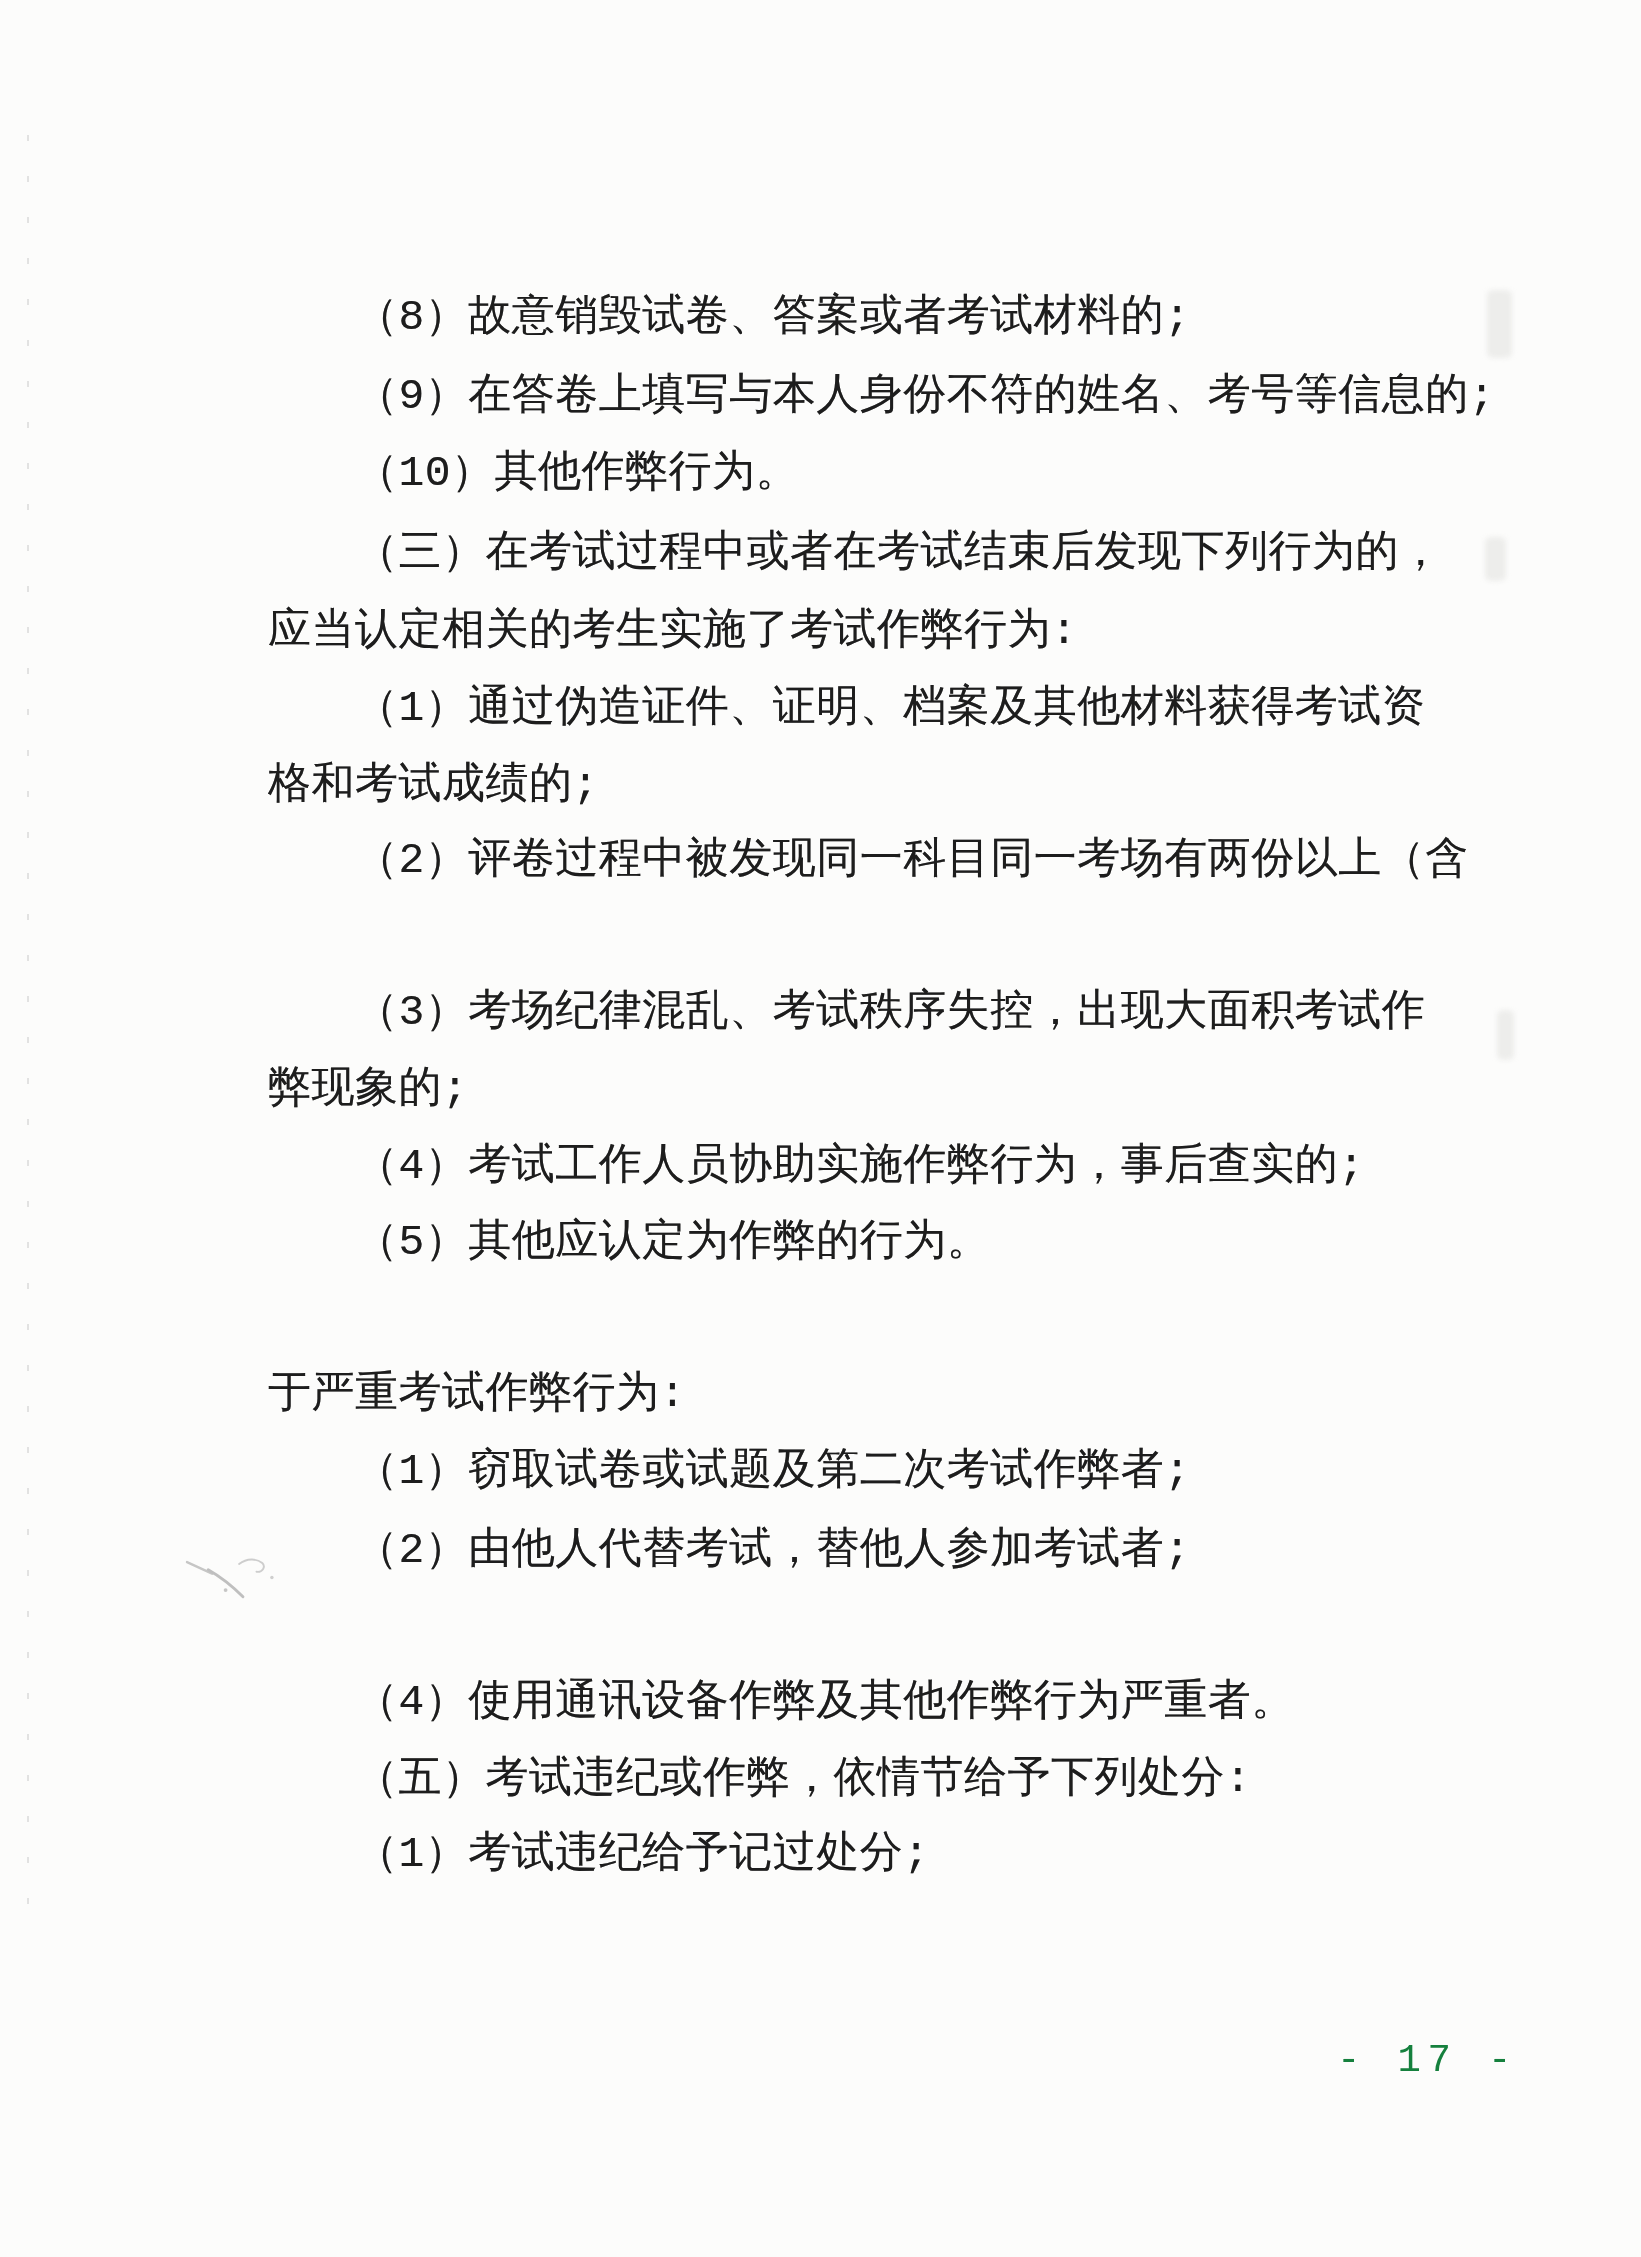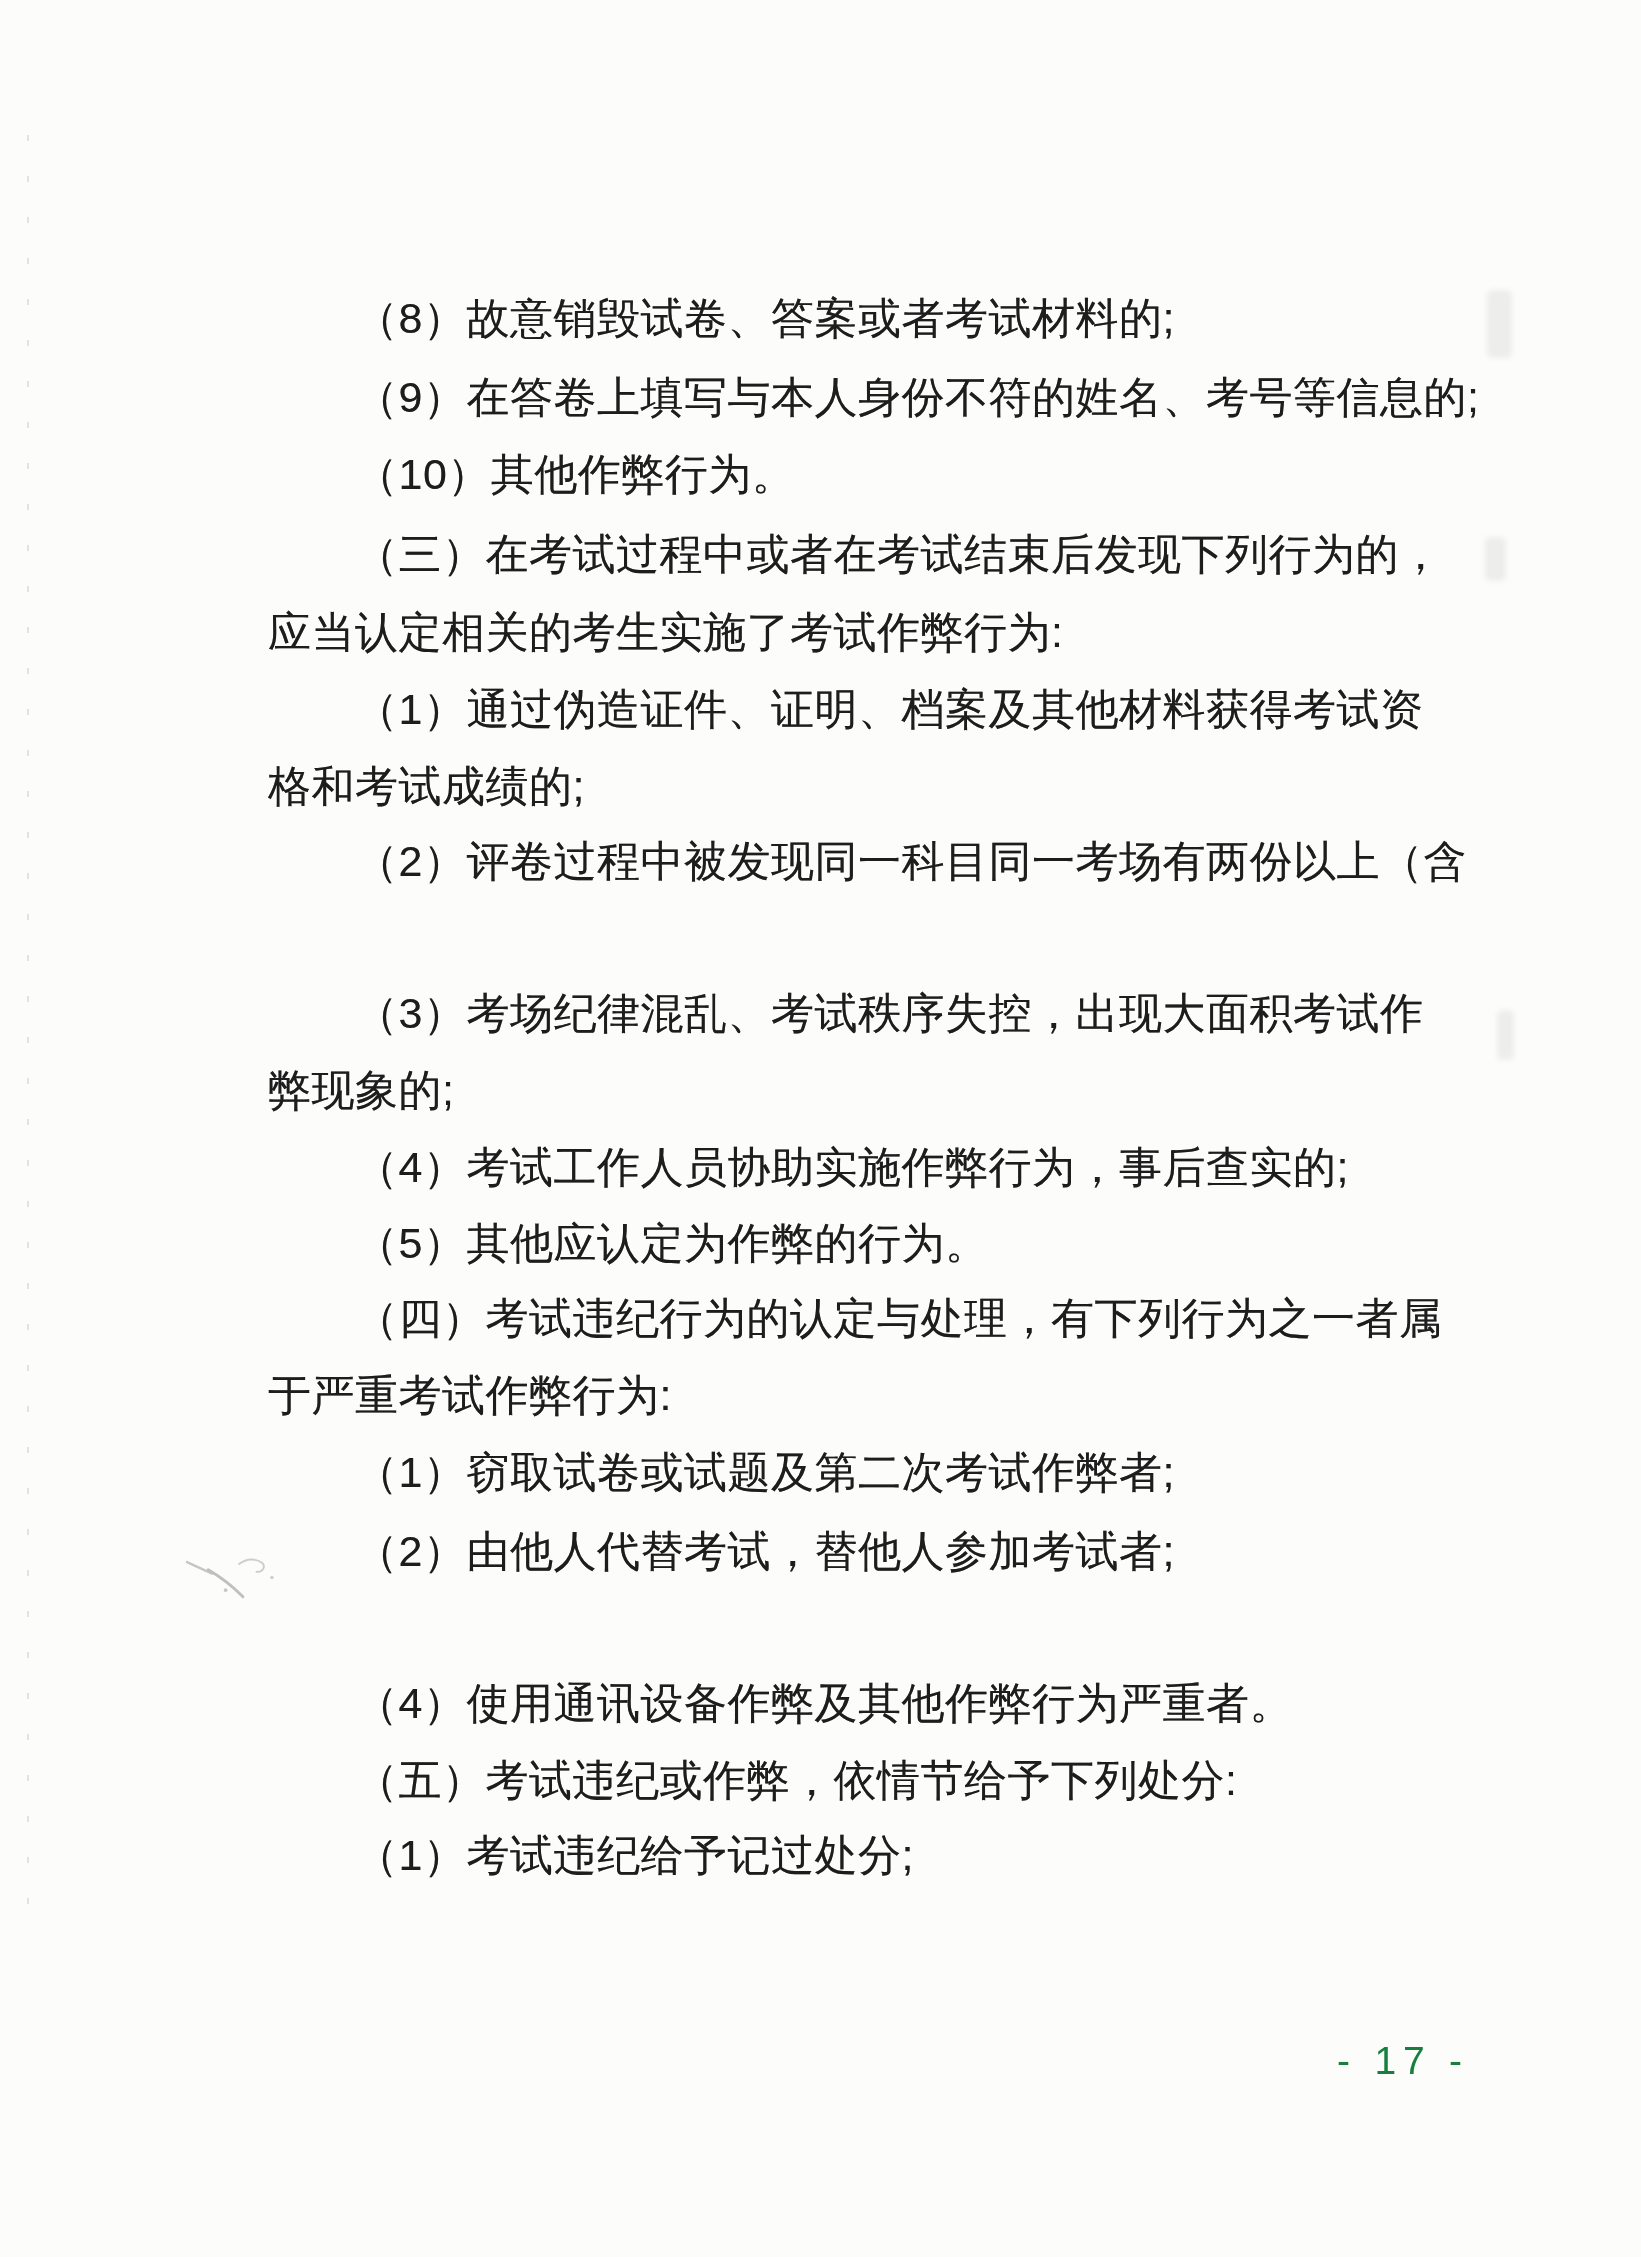--- a/index.html
+++ b/index.html
@@ -1,21 +1,21 @@
 <!DOCTYPE html>
 <html><head>
 <meta charset="utf-8">
 <style>
   html, body { margin: 0; padding: 0; }
   .page {
     position: relative;
     width: 1641px;
     height: 2257px;
     background: #fcfcfb;
-    font-family: Liberation Sans, sans-serif;
+    font-family: Liberation Mono, monospace;
     color: #1d1d1d;
     overflow: hidden;
   }
   .line {
     position: absolute;
     left: 268px;
     font-size: 43px;
     line-height: 56px;
     letter-spacing: 0.5px;
     white-space: nowrap;
@@ -70,21 +70,20 @@
   <div class="line indent" style="top:446px">（10）其他作弊行为。</div>
   <div class="line indent" style="top:526px">（三）在考试过程中或者在考试结束后发现下列行为的，</div>
   <div class="line" style="top:604px">应当认定相关的考生实施了考试作弊行为:</div>
   <div class="line indent" style="top:681px">（1）通过伪造证件、证明、档案及其他材料获得考试资</div>
   <div class="line" style="top:758px">格和考试成绩的;</div>
   <div class="line indent" style="top:833px">（2）评卷过程中被发现同一科目同一考场有两份以上（含</div>
   <div class="line indent" style="top:985px">（3）考场纪律混乱、考试秩序失控，出现大面积考试作</div>
   <div class="line" style="top:1062px">弊现象的;</div>
   <div class="line indent" style="top:1139px">（4）考试工作人员协助实施作弊行为，事后查实的;</div>
   <div class="line indent" style="top:1215px">（5）其他应认定为作弊的行为。</div>
-  <div class="line indent" style="top:1290px">（四）考试违纪行为的认定与处理，有下列行为之一者属</div>
   <div class="line" style="top:1367px">于严重考试作弊行为:</div>
   <div class="line indent" style="top:1444px">（1）窃取试卷或试题及第二次考试作弊者;</div>
   <div class="line indent" style="top:1523px">（2）由他人代替考试，替他人参加考试者;</div>
   <div class="line indent" style="top:1675px">（4）使用通讯设备作弊及其他作弊行为严重者。</div>
   <div class="line indent" style="top:1752px">（五）考试违纪或作弊，依情节给予下列处分:</div>
   <div class="line indent" style="top:1827px">（1）考试违纪给予记过处分;</div>
 
   <svg class="smudge" viewBox="0 0 130 85">
     <path d="M8 26 L34 38" stroke="#9a9a9a" stroke-width="2.5" fill="none" stroke-linecap="round"></path>
     <path d="M30 34 C44 42 56 52 66 62" stroke="#8f8f8f" stroke-width="3" fill="none" stroke-linecap="round"></path>

